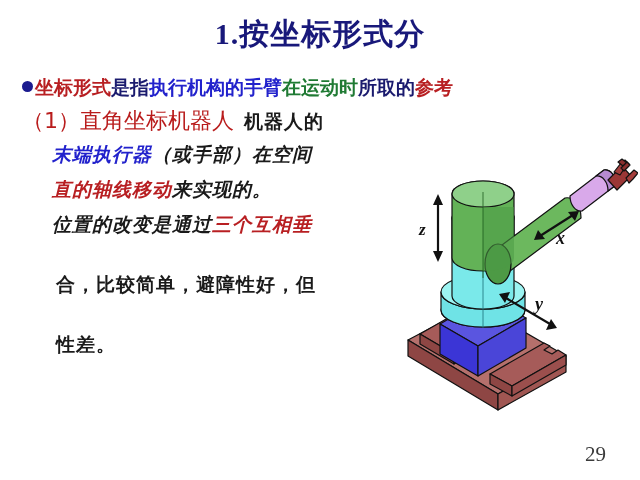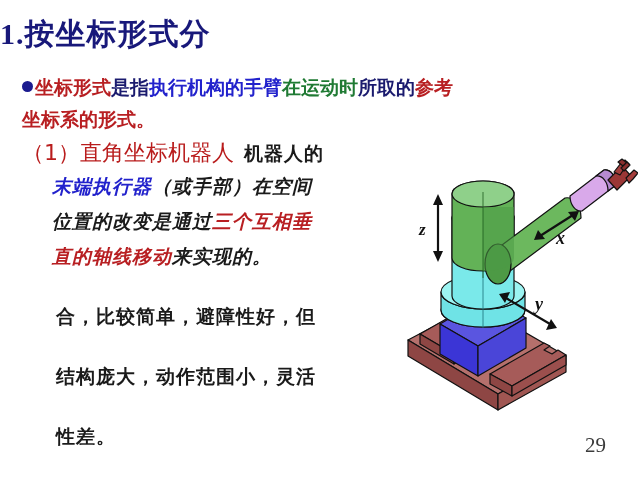--- a/index.html
+++ b/index.html
@@ -13,21 +13,21 @@
     position: relative;
     width: 640px; height: 480px;
     background: #ffffff;
   }
 
   
   #title {
     position: absolute;
     left: 0; top: 14px;
     width: 640px;
-    text-align: left;
+    text-align: center;
     font-family: "Liberation Serif", "DejaVu Serif", serif;
     font-size: 30px;
     font-weight: bold;
     color: #18187a;
     letter-spacing: 1px;
     white-space: nowrap;
   }
 
   
   #body-text {
@@ -87,64 +87,58 @@
   #robot {
     position: absolute;
     left: 398px; top: 158px;
     width: 240px; height: 255px;
   }
   #robot svg { display: block; }
 
   
   #pageno {
     position: absolute;
-    right: 34px; bottom: 22px;
+    right: 34px; bottom: 13px;
     font-family: "Liberation Serif", "DejaVu Serif", serif;
     font-size: 21px;
     color: #3b3b3b;
   }
 </style>
 </head>
 <body>
 
 <div id="slide">
 
   <div id="title">1.按坐标形式分</div>
 
   <div id="body-text">
 
     <div class="line b-line">
       <span class="bullet" style="background: rgb(27, 27, 143);"></span><span class="red">坐标形式</span><span class="navy">是指</span><span class="blue">执行机构的手臂</span><span class="green">在运动时</span><span class="navy">所取的</span><span class="red">参考</span>
     </div>
 
-    <div class="line b-line">
-      <span class="red">坐标系的形式。</span>
-    </div>
 
     <div class="line h-line">
       <span class="g-head">（1）直角坐标机器人</span><span class="hw black" style="padding-left:10px">机器人的</span>
     </div>
 
     <div class="line h-line indent2">
       <span class="blue">末端执行器</span><span class="black">（或手部）在空间</span>
     </div>
 
     <div class="line h-line indent2">
+      <span class="red">直的轴线移动</span><span class="black">来实现的。</span>
+    </div>
+
+    <div class="line h-line indent2">
       <span class="black">位置的改变是通过</span><span class="red">三个互相垂</span>
-    </div>
-
-    <div class="line h-line indent2">
-      <span class="red">直的轴线移动</span><span class="black">来实现的。</span>
     </div>
 
     <div class="line h-line indent3">
       <span class="black">合，比较简单，避障性好，但</span>
-    </div>
-    <div class="line h-line indent3">
-      <span class="black">结构庞大，动作范围小，灵活</span>
     </div>
     <div class="line h-line indent3">
       <span class="black">性差。</span>
     </div>
   </div>
 
   <div id="robot">
     <svg width="240" height="255" viewBox="0 0 240 255" xmlns="http://www.w3.org/2000/svg">
       <g stroke="#111111" stroke-width="1.2" stroke-linejoin="round">
 

